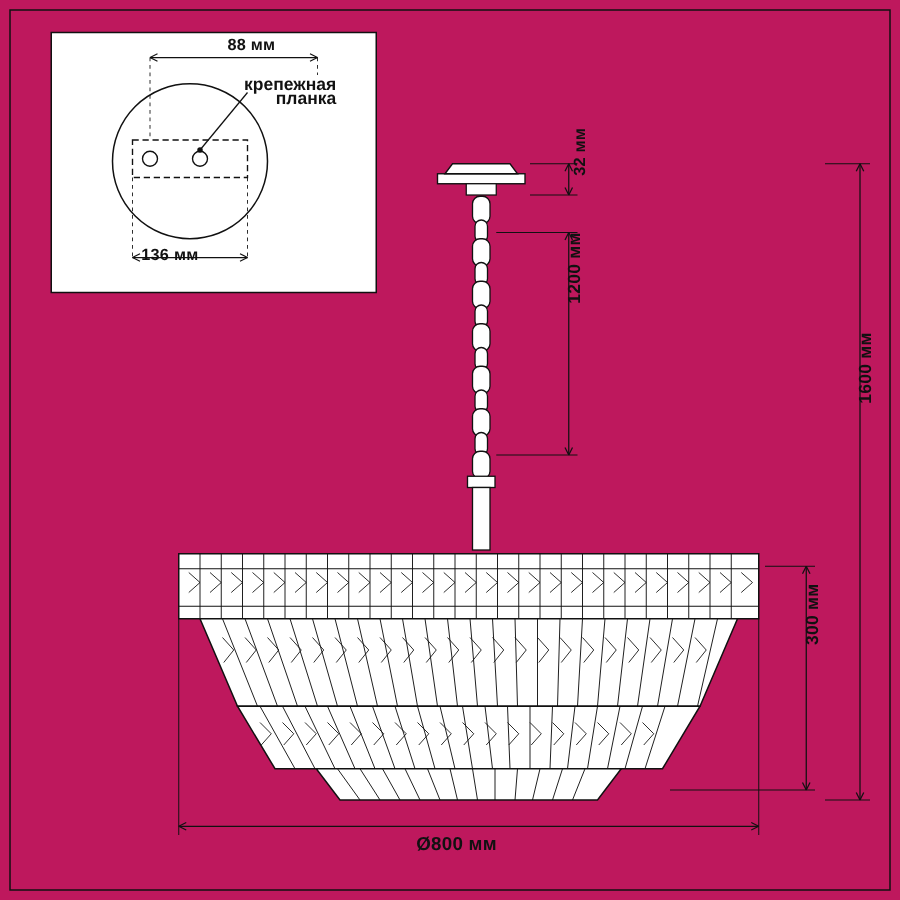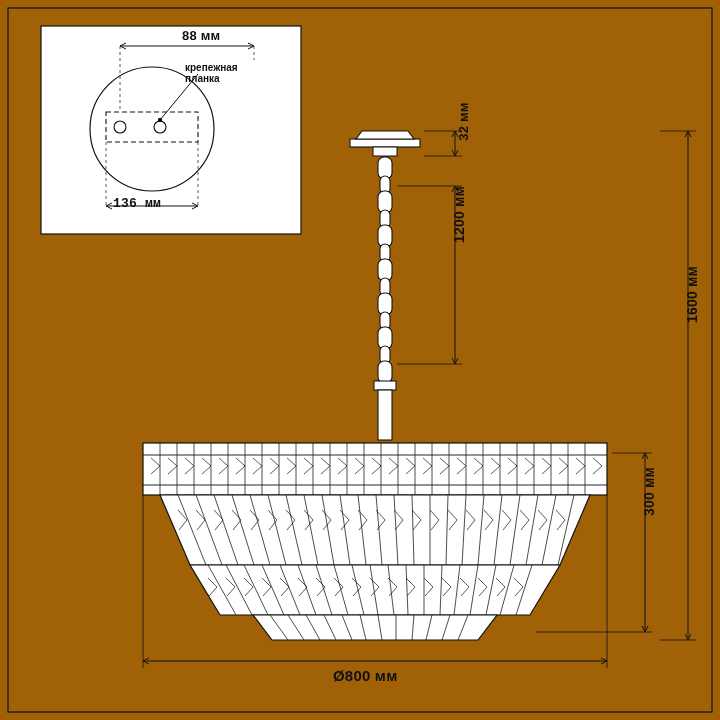--- a/index.html
+++ b/index.html
@@ -11,21 +11,21 @@
     width: 720px;
     height: 720px;
     font-family: "Liberation Sans", sans-serif;
     color: #1a1a1a;
   }
   #stage {
     position: relative;
     width: 720px;
     height: 720px;
     overflow: hidden;
-    background: #a16207;
+    background: #be185d;
   }
   svg.layer {
     position: absolute;
     left: 0;
     top: 0;
     width: 720px;
     height: 720px;
   }
   .dimtext {
     position: absolute;
@@ -33,23 +33,23 @@
     font-weight: bold;
     color: #111111;
     white-space: nowrap;
     letter-spacing: 0.2px;
   }
   .vertical {
     transform-origin: 50% 50%;
   }
   .small-note {
     font-weight: bold;
-    font-size: 10px;
+    font-size: 14px;
     line-height: 11px;
-    text-align: left;
+    text-align: right;
     color: #111;
   }
 </style>
 </head>
 <body>
 
 <div id="stage">
 
   <svg class="layer" viewBox="0 0 720 720">
     <g stroke="#1a1a1a" fill="none" stroke-width="1">
@@ -323,21 +323,21 @@
     </g>
   </svg>
 
   <div class="dimtext" style="left:182px; top:28px; font-size:13px;">88 мм</div>
 
   <div class="small-note" style="position:absolute; left:185px; top:62px; width:84px;">
     <span>крепежная</span><br>
     <span>планка</span>
   </div>
 
-  <div class="dimtext" style="left:113px; top:196px; font-size:13px;font-family:Liberation Mono, monospace;">136 мм</div>
+  <div class="dimtext" style="left:113px; top:196px; font-size:13px;">136 мм</div>
 
   <div class="dimtext vertical" style="left:444px; top:114px; font-size:13px; transform:rotate(-90deg);">32 мм</div>
 
   <div class="dimtext vertical" style="left:451px; top:243px; font-size:14px; transform:rotate(-90deg); transform-origin:left top;">1200 мм</div>
 
   <div class="dimtext vertical" style="left:684px; top:323px; font-size:14px; transform:rotate(-90deg); transform-origin:left top;">1600 мм</div>
 
   <div class="dimtext vertical" style="left:641px; top:516px; font-size:14px; transform:rotate(-90deg); transform-origin:left top;">300 мм</div>
 
   <div class="dimtext" style="left:333px; top:667px; font-size:15px;">Ø800 мм</div>

